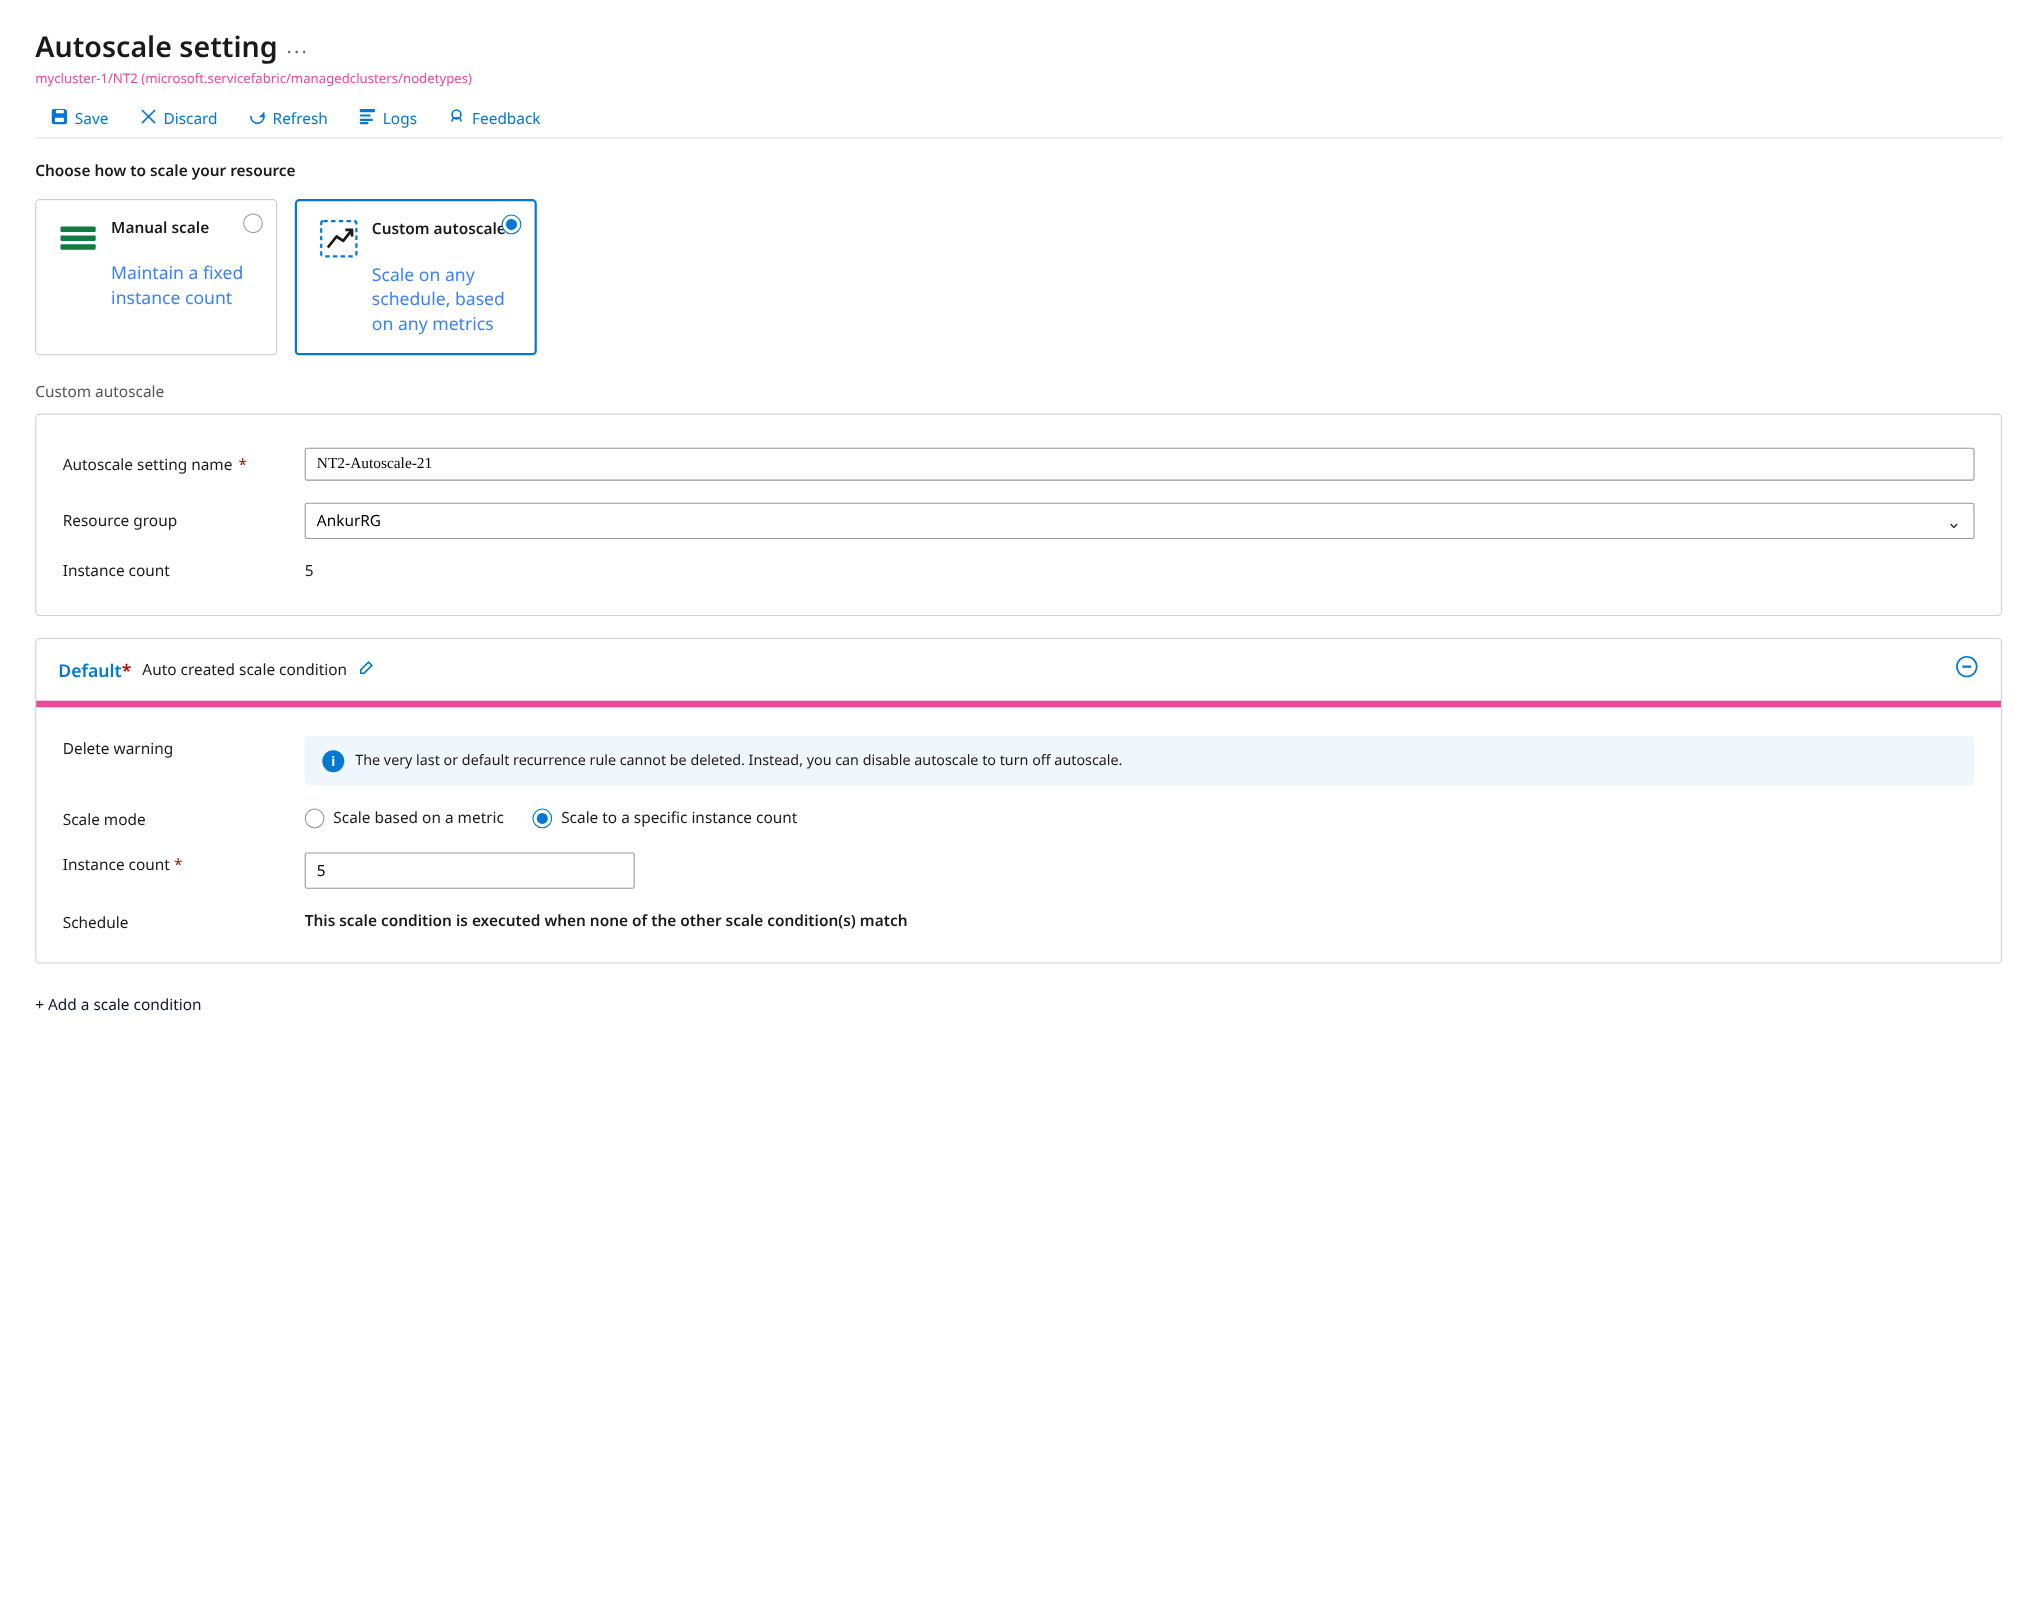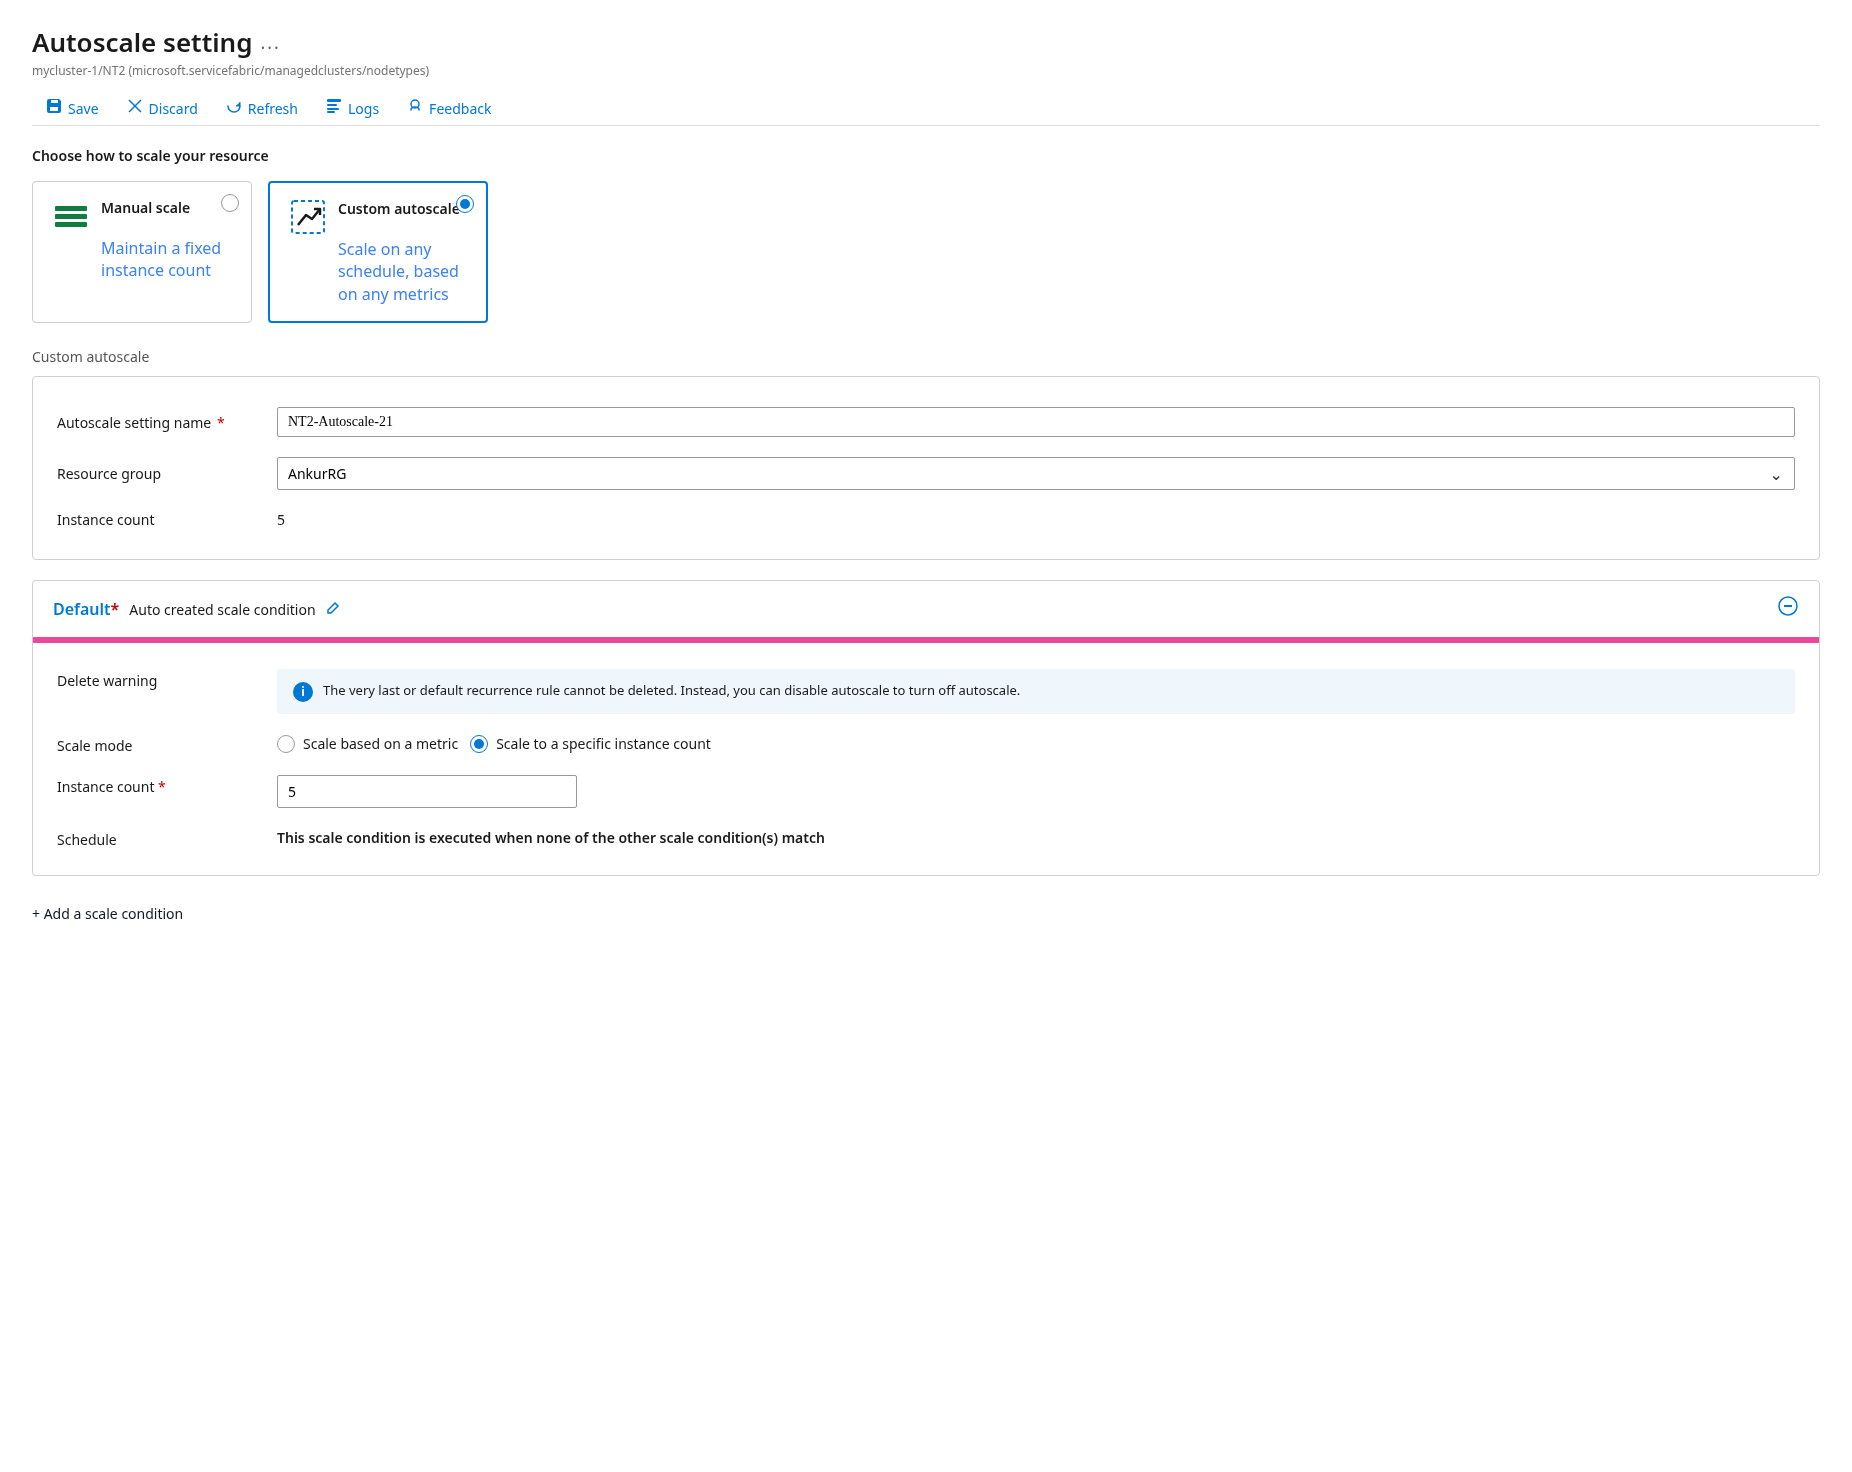--- a/index.html
+++ b/index.html
@@ -19,21 +19,21 @@
       gap: 8px;
     }
     .page-title .ellipsis {
       font-size: 18px;
       color: #666;
       font-weight: 400;
       letter-spacing: 2px;
     }
     .subtitle {
       font-size: 12px;
-      color: #737373;
+      color: #ec4899;
       margin-top: 2px;
       margin-bottom: 12px;
     }
     .toolbar {
       display: flex;
       align-items: center;
       gap: 0;
       border-bottom: 1px solid #e0e0e0;
       margin-bottom: 20px;
     }
@@ -258,21 +258,21 @@
       align-items: center;
       justify-content: center;
       font-size: 12px;
       font-weight: 700;
       flex-shrink: 0;
       margin-top: 1px;
     }
     .radio-group {
       display: flex;
       align-items: flex-start;
-      gap: 12px;
+      gap: 26px;
     }
     .radio-option {
       display: flex;
       align-items: center;
       gap: 8px;
       cursor: pointer;
     }
     .radio-circle {
       width: 18px;
       height: 18px;

